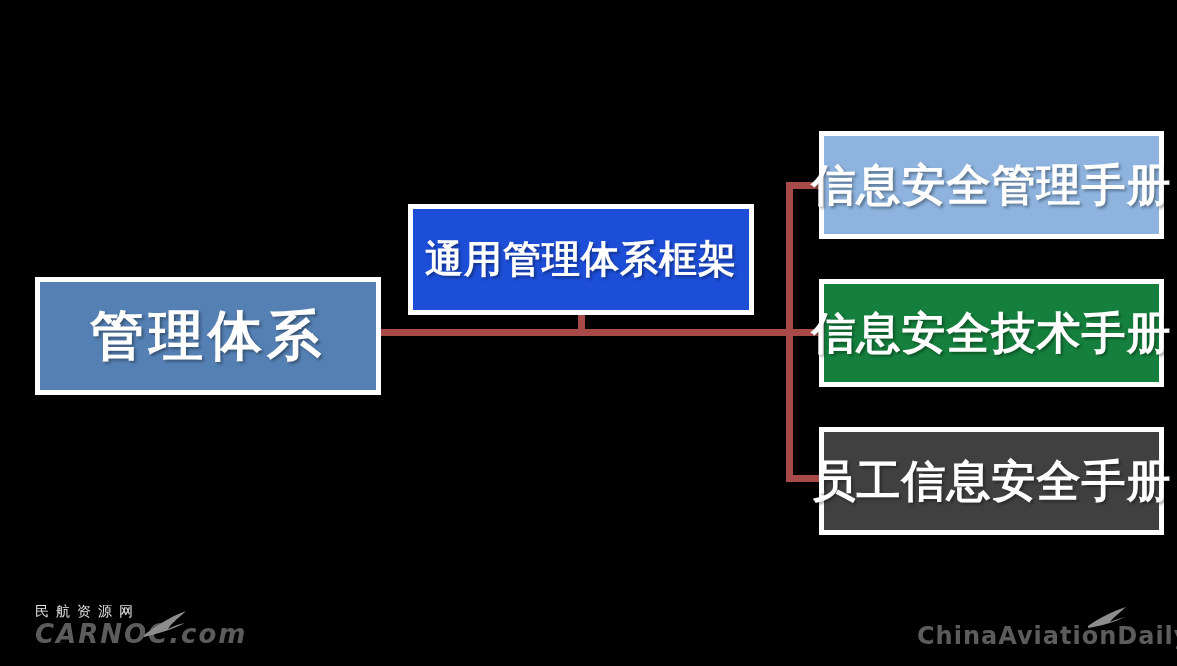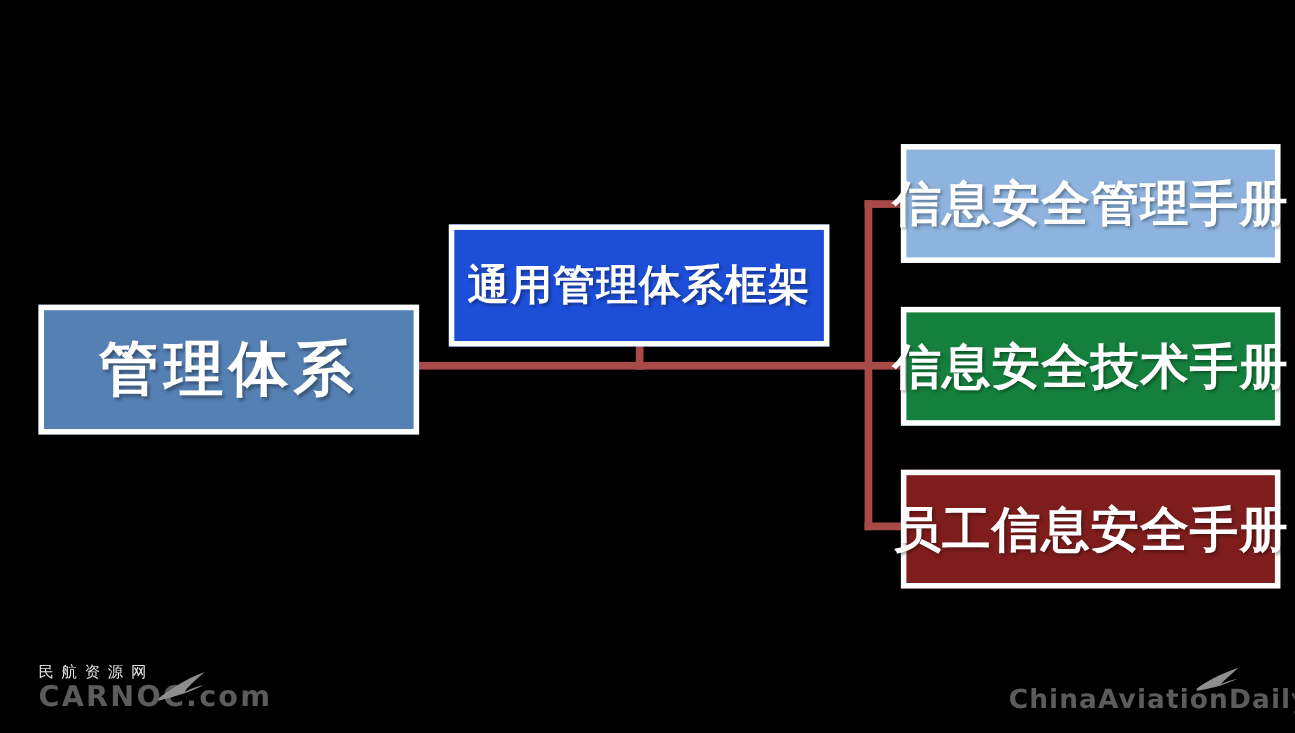--- a/index.html
+++ b/index.html
@@ -64,20 +64,21 @@
     color: #e5e5e5;
     line-height: 16px;
   }
   .wm-left .wm-en {
     font-size: 26px;
     font-weight: bold;
     letter-spacing: 2px;
     color: #5c5c5c;
     line-height: 26px;
     margin-top: 2px;
+    font-style: italic;
   }
   .wm-right { left: 917px; top: 622px; }
   .wm-right .wm-en {
     font-size: 24px;
     font-weight: bold;
     letter-spacing: 1px;
     color: #5c5c5c;
   }
   .swoosh { position: absolute; }
   .swoosh-left  { left: 108px; top: 8px; }
@@ -95,21 +96,21 @@
   <div class="line line-bot-stub"></div>
 
   <div class="node node-root" style="background: rgb(85, 128, 180);">管理体系</div>
 
   <div class="node node-middle" style="background: #1d4ed8;">通用管理体系框架</div>
 
   <div class="node node-leaf leaf-0" style="background: rgb(141, 179, 222);">信息安全管理手册</div>
 
   <div class="node node-leaf leaf-1" style="background: #15803d;">信息安全技术手册</div>
 
-  <div class="node node-leaf leaf-2" style="background: #7f1d1d;">员工信息安全手册</div>
+  <div class="node node-leaf leaf-2" style="background: #404040;">员工信息安全手册</div>
 
   <div class="wm wm-left">
     <div class="wm-cn">民航资源网</div>
     <div class="wm-en">CARNOC.com</div>
     <span class="swoosh swoosh-left">
       <svg width="44" height="30" viewBox="0 0 44 30">
         <path d="M1 24 C10 17 26 6 43 0 C33 9 28 13 25 18 C31 15 36 13 42 12 C28 19 14 23 1 26 Z" fill="#8d8d8d"></path>
       </svg>
     </span>
   </div>

